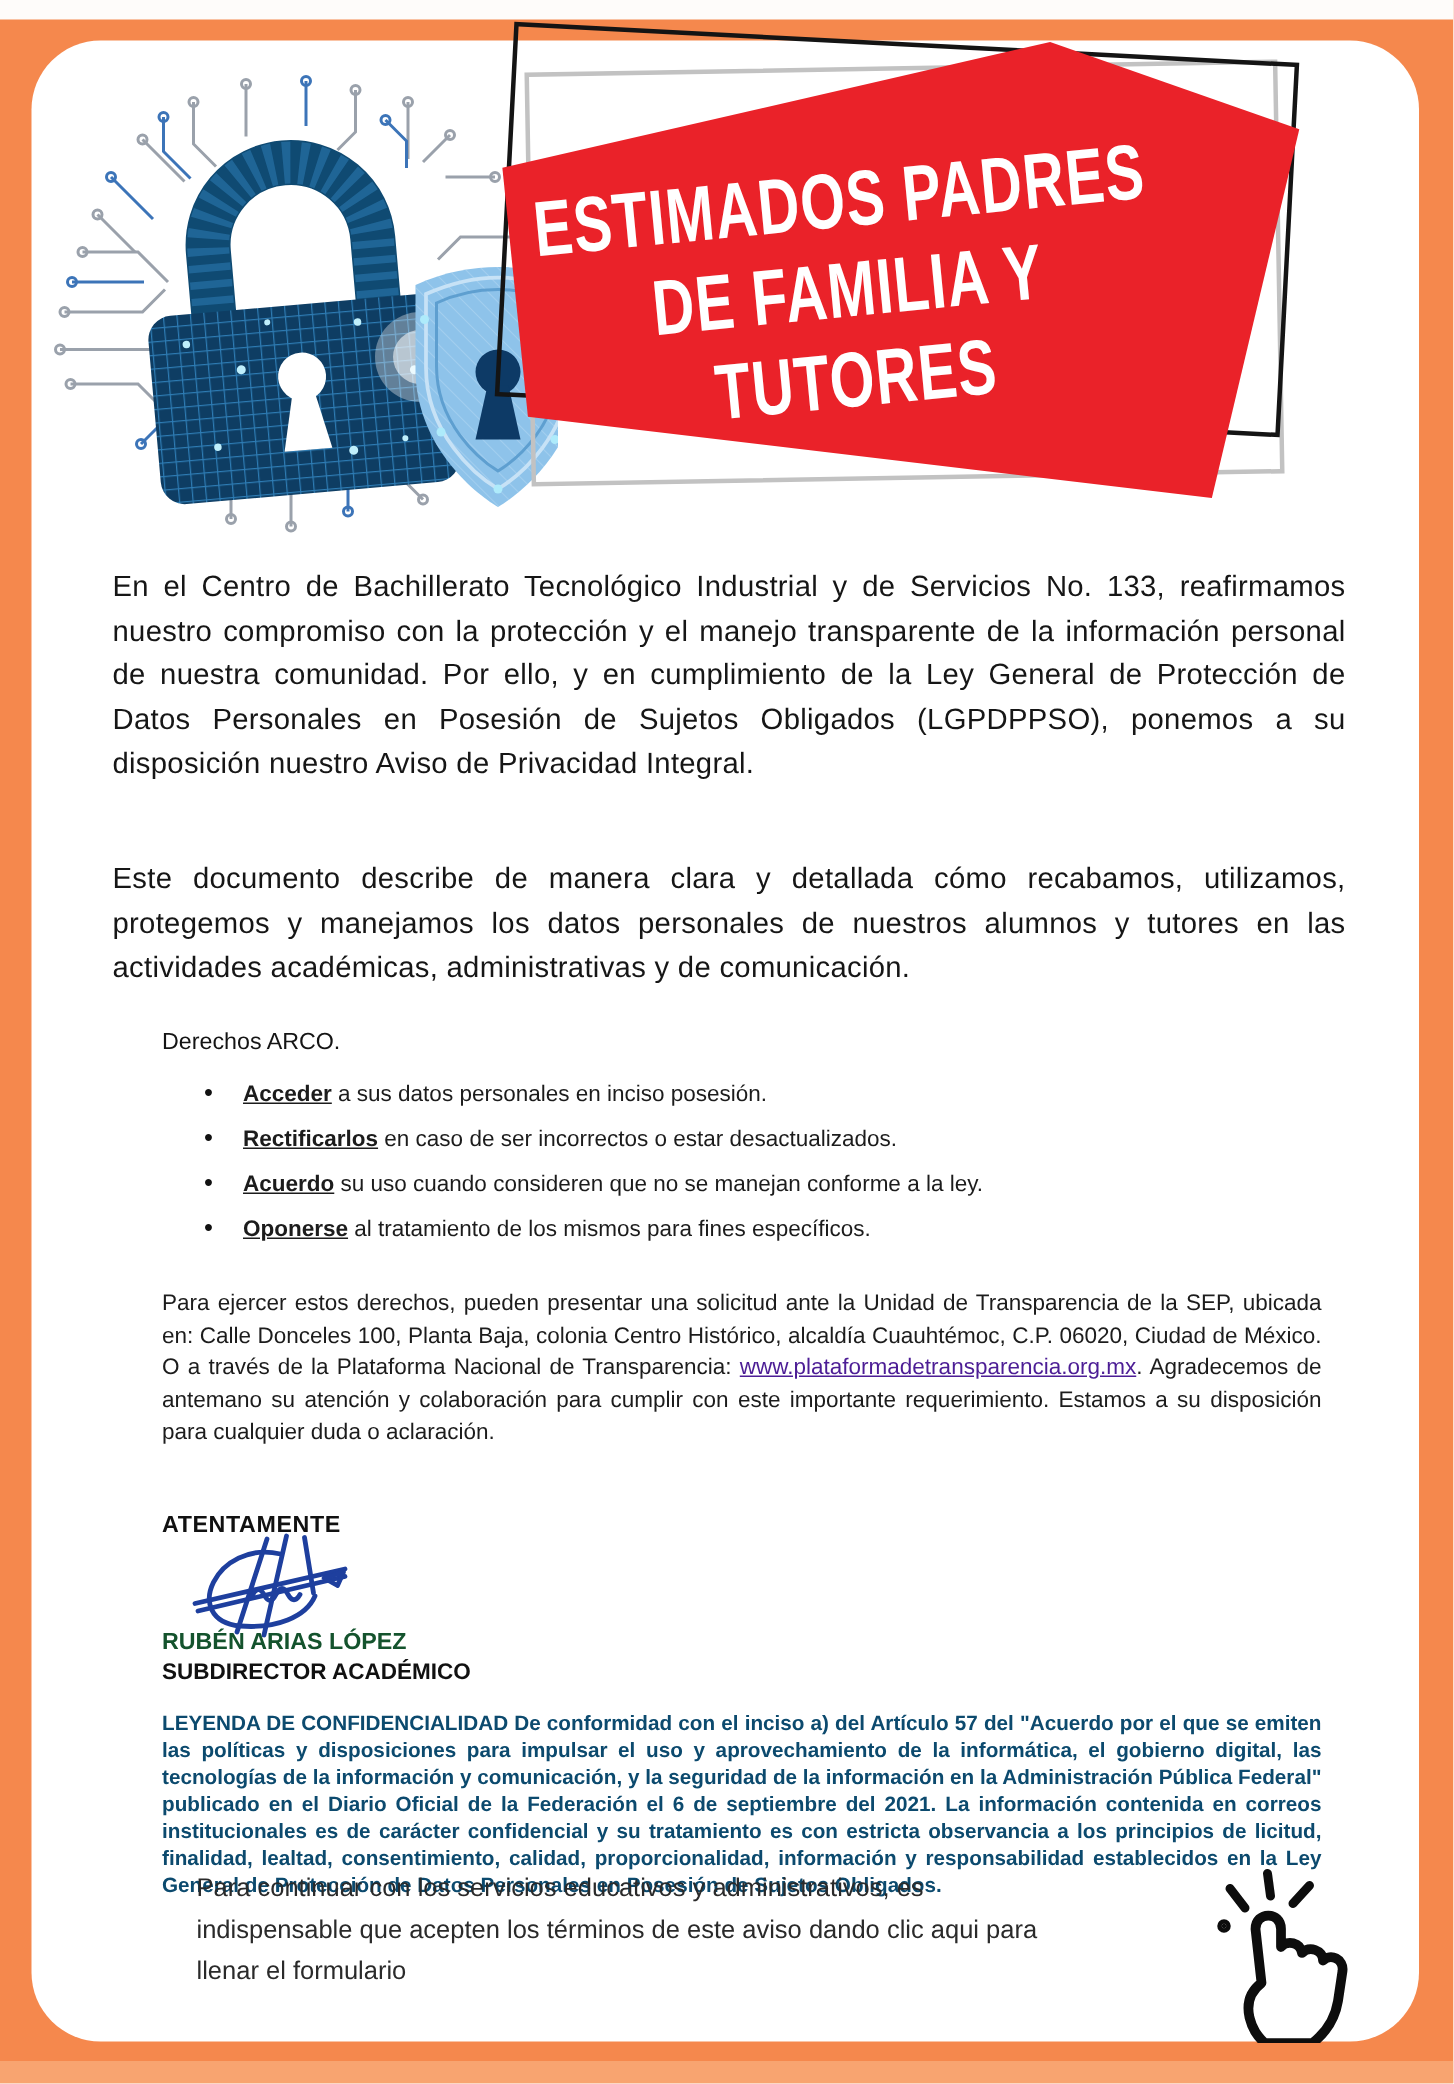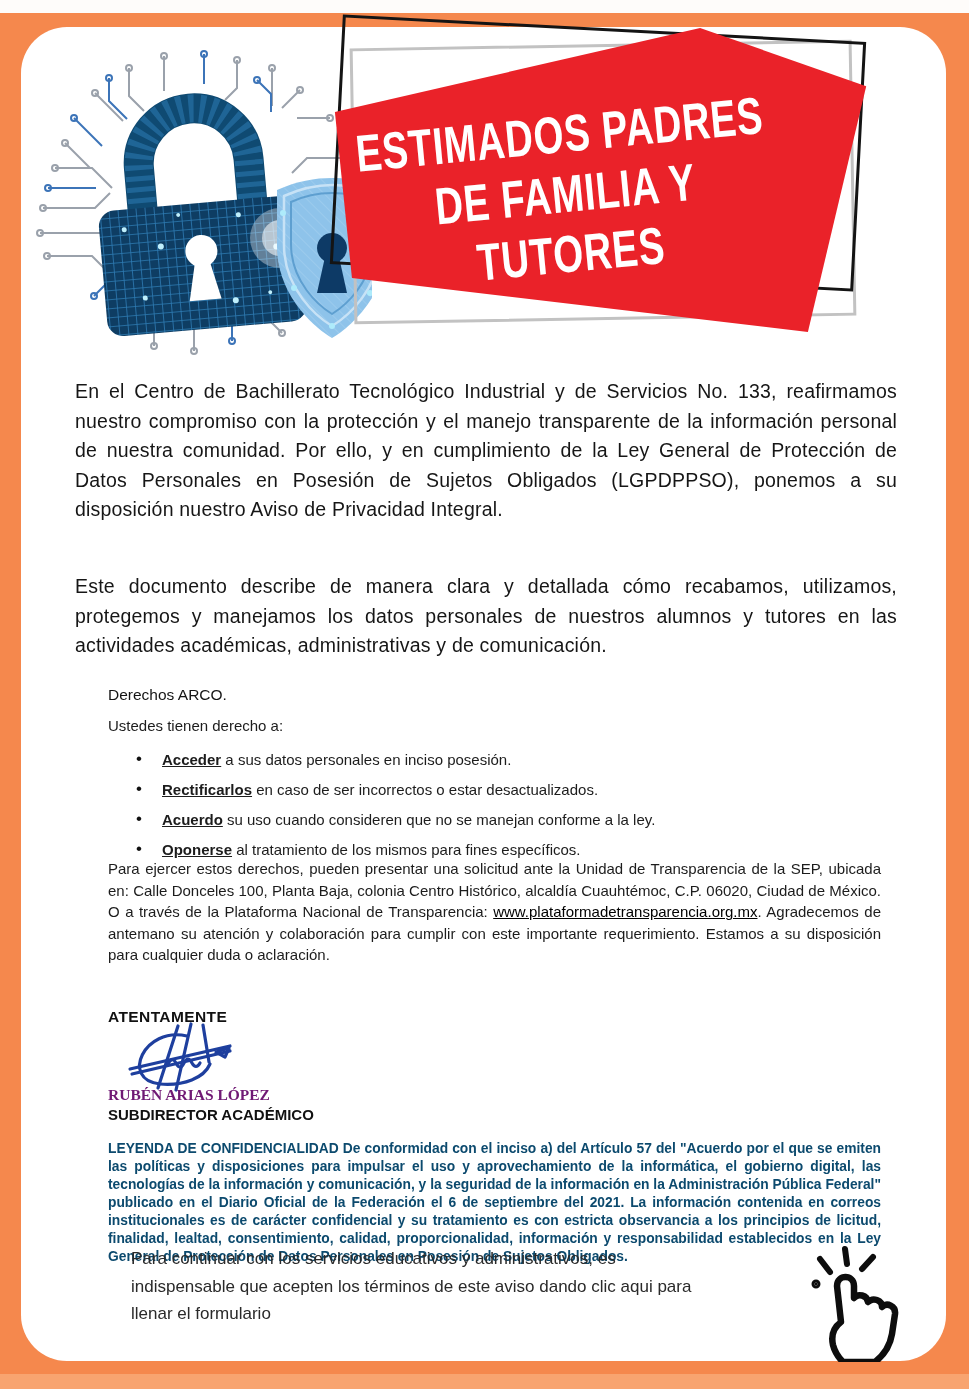--- a/index.html
+++ b/index.html
@@ -34,26 +34,26 @@
   
   .p-large { position:absolute; left:75px; width:822px; font-size:19.5px; line-height:29.5px;
              text-align:justify; color:#161616; letter-spacing:0.2px; z-index:2;margin-top:25px; }
   .sec { position:absolute; left:108px; width:773px; z-index:2; color:#1c1c1c; }
   .h-bold { font-weight:normal; font-size:15.5px; color:#141414; }
   .p-small { font-size:15px; line-height:21.5px; text-align:justify; color:#1c1c1c; }
   ul.arco { list-style:none; margin-left:28px; }
   ul.arco li { position:relative; padding-left:26px; font-size:15px; line-height:17px; margin-bottom:13px; color:#1c1c1c; }
   ul.arco li::before { content:"•"; position:absolute; left:0; top:-1px; font-size:17px; color:#111; }
   .bold-u { font-weight:bold; text-decoration:underline; }
-  a.link { color:#000000; text-decoration:underline; cursor:pointer; }
+  a.link { color:#4c1d95; text-decoration:underline; cursor:pointer; }
 
   .atte { position:absolute; left:108px; top:1008px; font-weight:bold; font-size:15.5px;
           letter-spacing:0.4px; color:#111; z-index:2; }
   .sig  { position:absolute; left:92px; top:1022px; z-index:2; }
-  .name { position:absolute; left:108px; top:1086px; font-weight:bold; font-size:15.5px; color:#701a75; z-index:2;font-family:Liberation Serif, serif; }
+  .name { position:absolute; left:108px; top:1086px; font-weight:bold; font-size:15.5px; color:#14532d; z-index:2; }
   .role { position:absolute; left:108px; top:1106px; font-weight:bold; font-size:15px; color:#111; z-index:2; }
 
   .legend { position:absolute; left:108px; top:1140px; width:773px; font-weight:bold;
             font-size:13.8px; line-height:18px; text-align:justify; color:#0c4a6e; z-index:2; }
 
   .footer-text { position:absolute; left:131px; top:1245px; width:585px; font-size:17px;
                  line-height:27.5px; color:#2a2a2a; z-index:2; }
 
   .hand { position:absolute; left:800px; top:1240px; z-index:2; cursor:pointer; }
 </style>
@@ -185,21 +185,20 @@
       <div>DE FAMILIA Y</div>
       <div>TUTORES</div>
     </div>
   </div>
 
   <div class="p-large" style="top:352px">En el Centro de Bachillerato Tecnológico Industrial y de Servicios No. 133, reafirmamos nuestro compromiso con la protección y el manejo transparente de la información personal de nuestra comunidad. Por ello, y en cumplimiento de la Ley General de Protección de Datos Personales en Posesión de Sujetos Obligados (LGPDPPSO), ponemos a su disposición nuestro Aviso de Privacidad Integral.</div>
   <div class="p-large" style="top:547px">Este documento describe de manera clara y detallada cómo recabamos, utilizamos, protegemos y manejamos los datos personales de nuestros alumnos y tutores en las actividades académicas, administrativas y de comunicación.</div>
 
   <div class="sec" style="top:686px">
     <div class="h-bold">Derechos ARCO.</div>
-    <div style="font-size:15px; margin-top:13px;">Ustedes tienen derecho a:</div>
     <ul class="arco" style="margin-top:17px;">
       <li><span class="bold-u">Acceder</span><span> a sus datos personales en inciso posesión.</span></li>
       <li><span class="bold-u">Rectificarlos</span><span> en caso de ser incorrectos o estar desactualizados.</span></li>
       <li><span class="bold-u">Acuerdo</span><span> su uso cuando consideren que no se manejan conforme a la ley.</span></li>
       <li><span class="bold-u">Oponerse</span><span> al tratamiento de los mismos para fines específicos.</span></li>
     </ul>
   </div>
 
   <div class="sec p-small" style="top:858px">
     <span>Para ejercer estos derechos, pueden presentar una solicitud ante la Unidad de Transparencia de la SEP, ubicada en: Calle Donceles 100, Planta Baja, colonia Centro Histórico, alcaldía Cuauhtémoc, C.P. 06020, Ciudad de México. O a través de la Plataforma Nacional de Transparencia: </span><a class="link">www.plataformadetransparencia.org.mx</a><span>. Agradecemos de antemano su atención y colaboración para cumplir con este importante requerimiento. Estamos a su disposición para cualquier duda o aclaración.</span>

